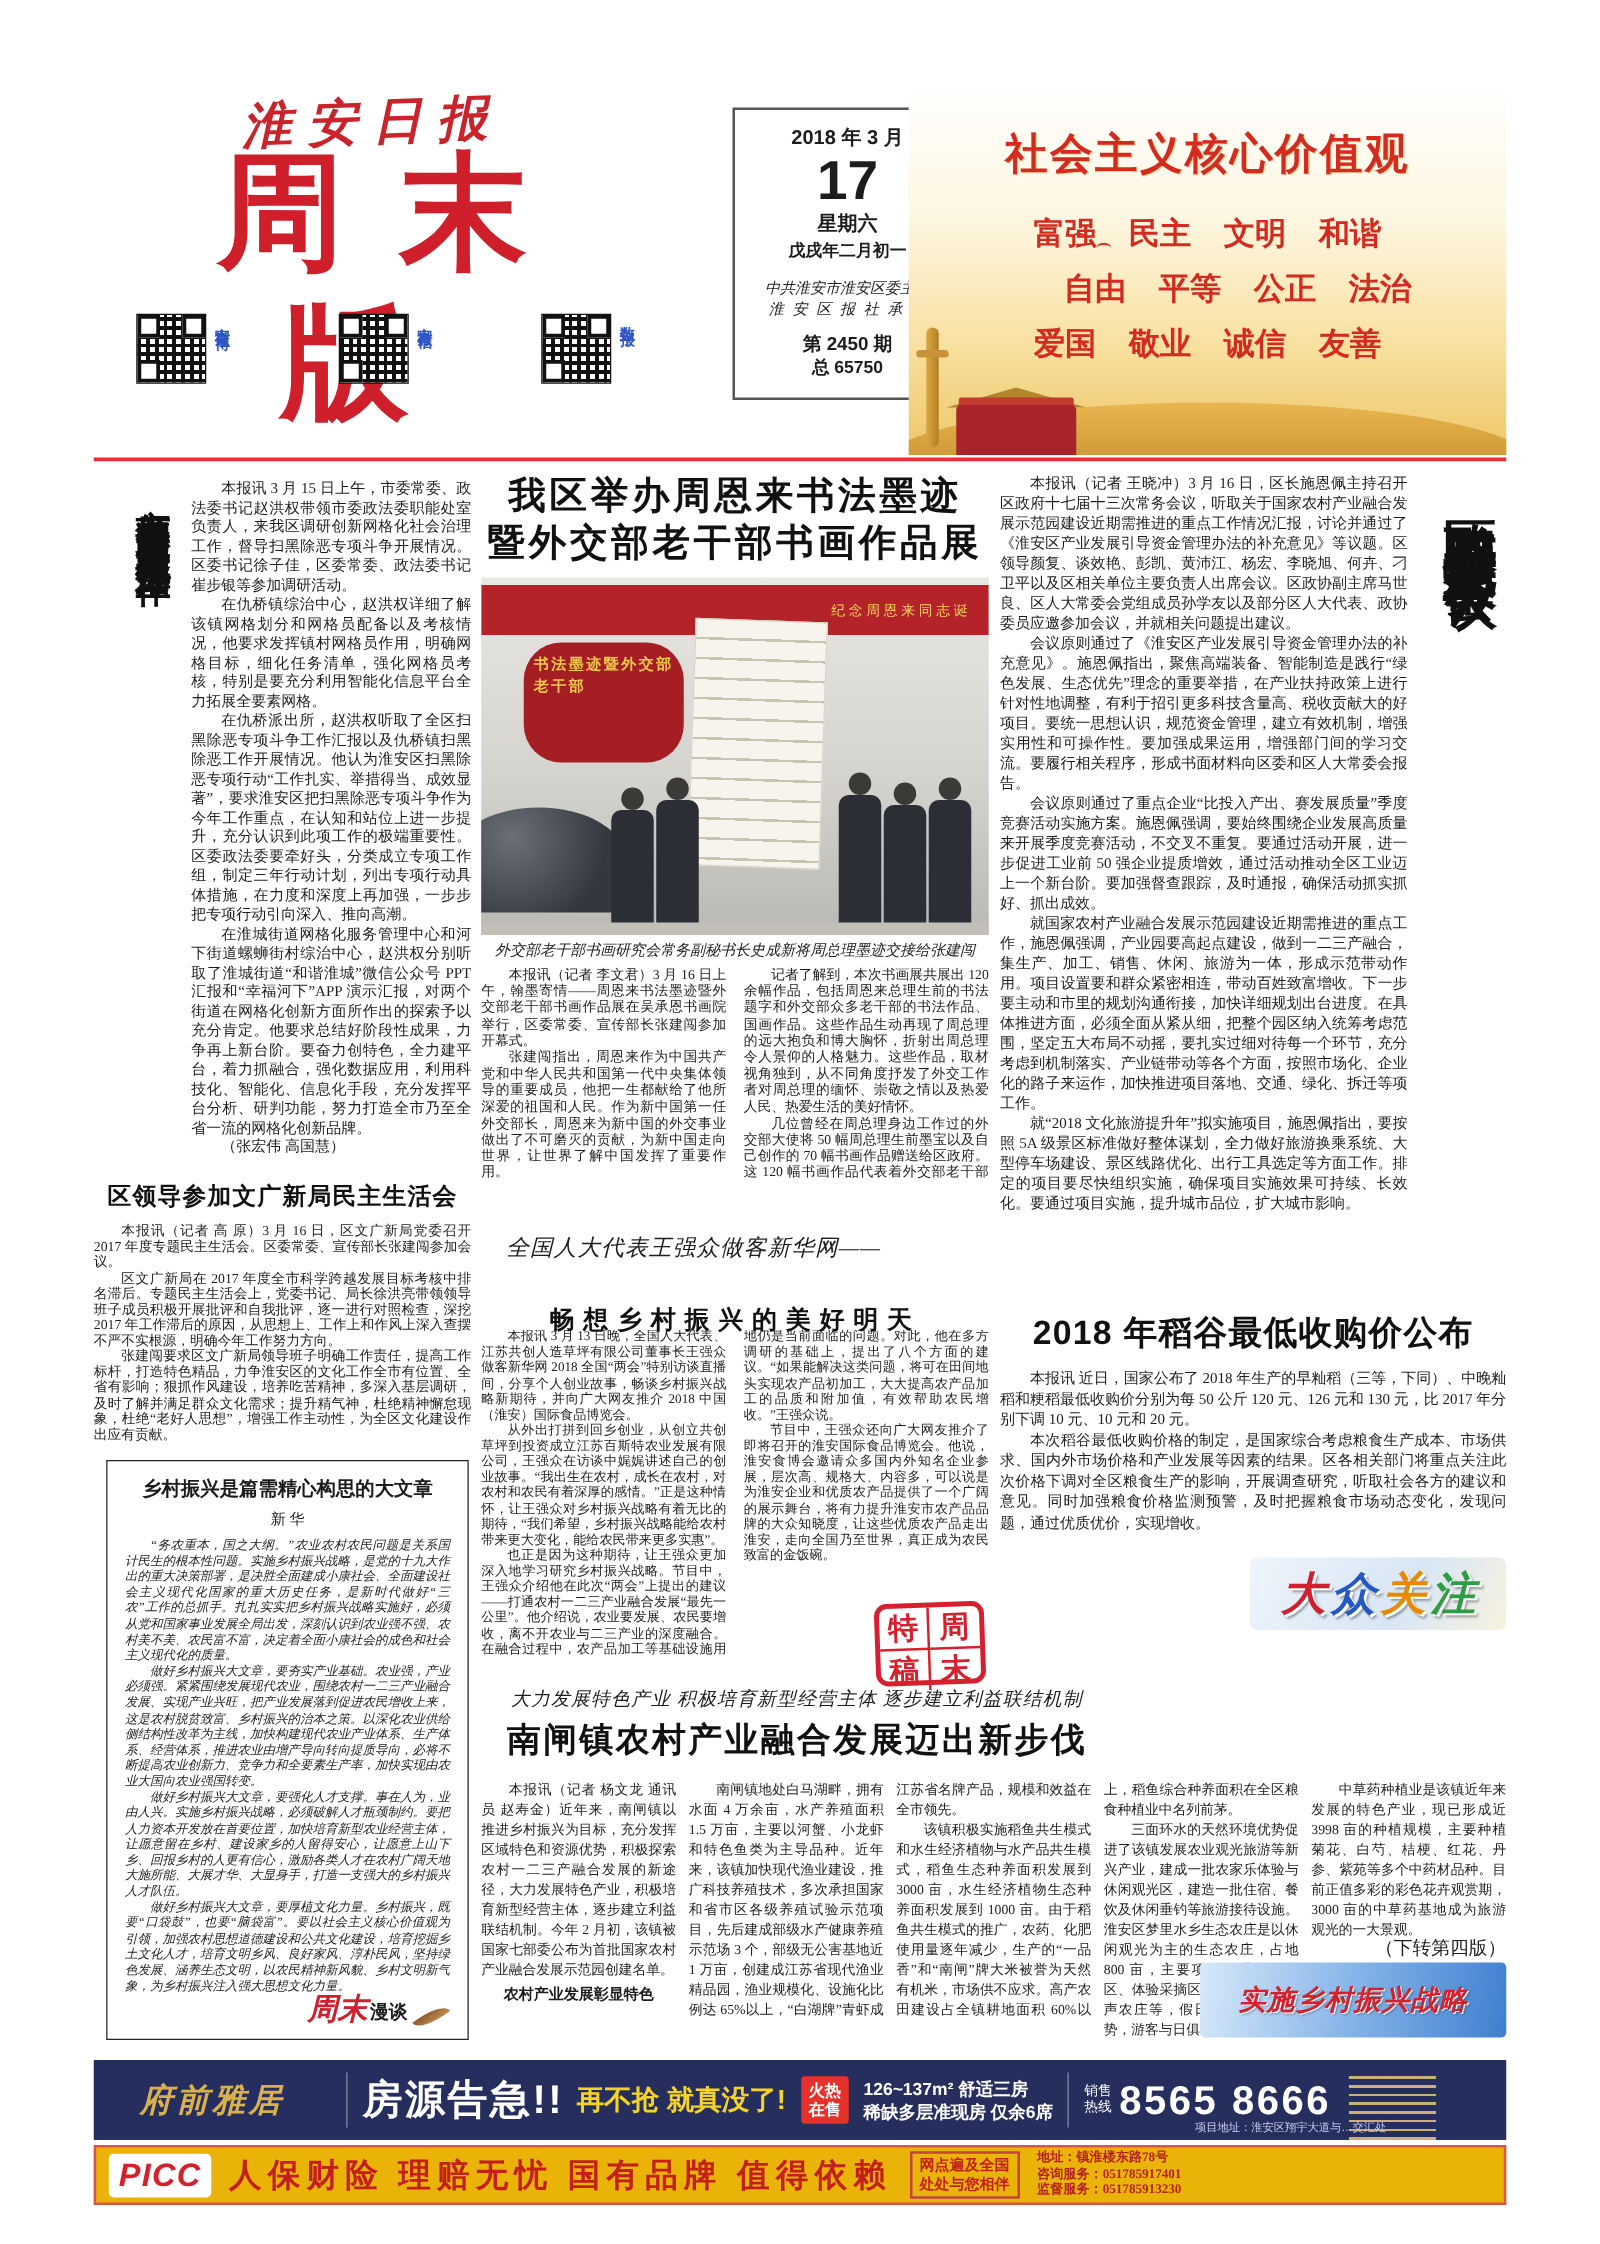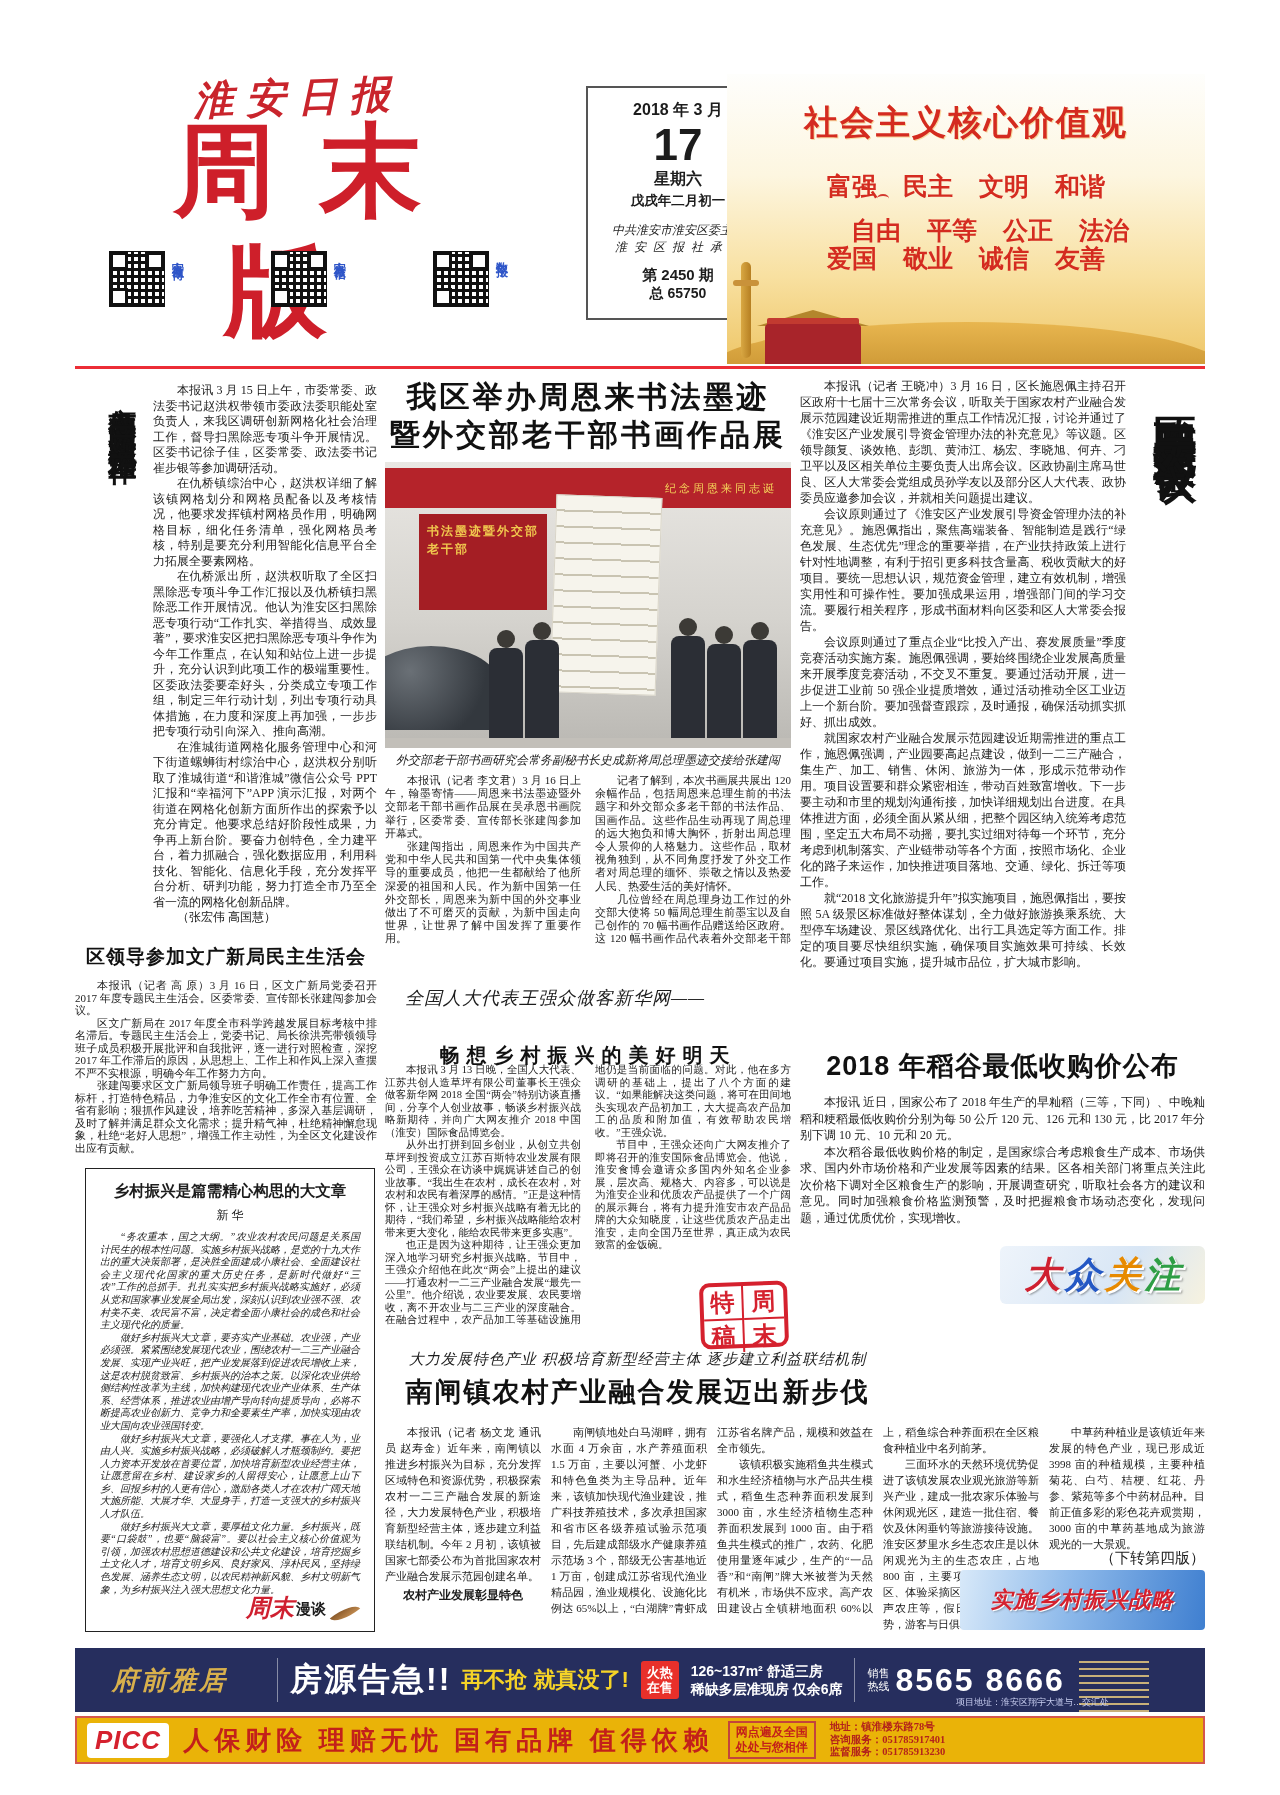--- a/index.html
+++ b/index.html
@@ -74,21 +74,21 @@
            border-radius:0 100% 0 100%;transform:rotate(-38deg);margin-left:2px;}
   
   .zhou-title{left:385px;top:378px;width:406px;font-size:30px;line-height:38px;letter-spacing:3px;}
   .photo{left:385px;top:462px;width:406px;height:286px;overflow:hidden;
          background:linear-gradient(#e9e7e3 0%,#d5d3ce 55%,#bab8b3 100%);}
   .ph-strip{position:absolute;left:0;top:6px;width:100%;height:40px;background:#b5232a;
             color:#f5d55a;font-size:11px;display:flex;align-items:center;justify-content:flex-end;
             padding-right:14px;box-sizing:border-box;letter-spacing:3px;}
   .ph-sign{position:absolute;left:34px;top:52px;width:128px;height:96px;background:#a41e24;
            color:#f0c84e;font-size:12px;font-weight:bold;padding:8px;box-sizing:border-box;
-           letter-spacing:2px;line-height:18px;}
+           letter-spacing:2px;line-height:18px;border-radius:30px;}
   .ph-scroll{position:absolute;left:168px;top:34px;width:104px;height:196px;background:#f6f4ec;
              border:1px solid #d8d4c8;transform:rotate(2deg);
              background-image:repeating-linear-gradient(180deg,transparent 0 14px,#c9c4b2 14px 16px);}
   .ph-dome{position:absolute;left:-24px;bottom:18px;width:140px;height:84px;background:
            radial-gradient(circle at 35% 30%,#6a7076,#33383e 70%);border-radius:50% 50% 0 0;}
   .fig{position:absolute;bottom:8px;width:34px;height:92px;background:#2b2e35;border-radius:8px 8px 0 0;}
   .fig:before{content:"";position:absolute;top:-18px;left:8px;width:18px;height:18px;border-radius:50%;
               background:#3c3a36;}
   .ph-ground{position:absolute;left:0;bottom:0;width:100%;height:10px;background:#c2bfb9;}
   .caption{left:385px;top:752px;width:406px;text-align:center;font-size:12px;font-style:italic;}
@@ -218,21 +218,21 @@
       <span>民主</span>
       <span>文明</span>
       <span>和谐</span>
     </div>
     <div class="vb-row" style="top:140px;padding-left:24px;">
       <span>自由</span>
       <span>平等</span>
       <span>公正</span>
       <span>法治</span>
     </div>
-    <div class="vb-row" style="top:168px;align-items:flex-end;">
+    <div class="vb-row" style="top:184px;align-items:flex-end;">
       <span>爱国</span>
       <span>敬业</span>
       <span>诚信</span>
       <span>友善</span>
     </div>
     <div class="vb-wall"></div>
     <div class="vb-roof"></div>
     <div class="vb-gate"></div>
     <div class="vb-pillar"></div>
   </div>

